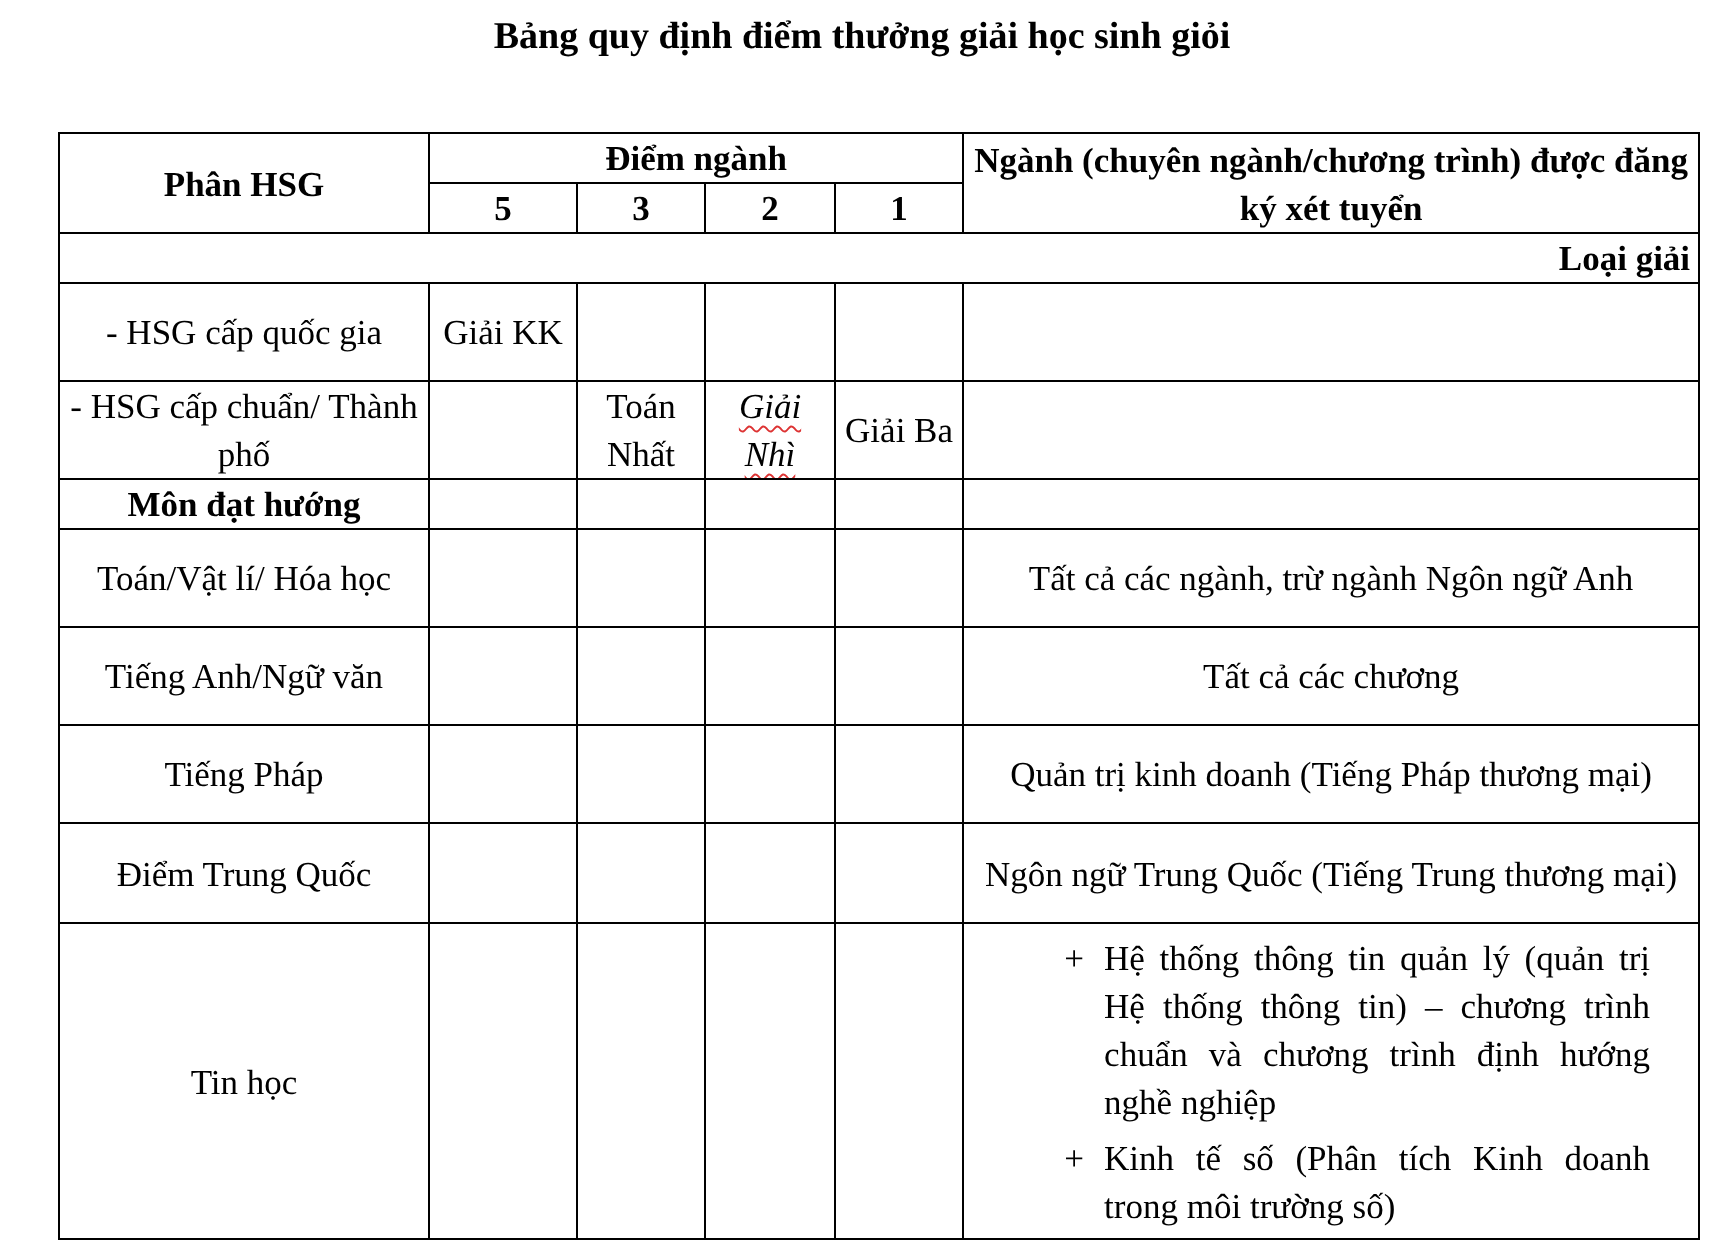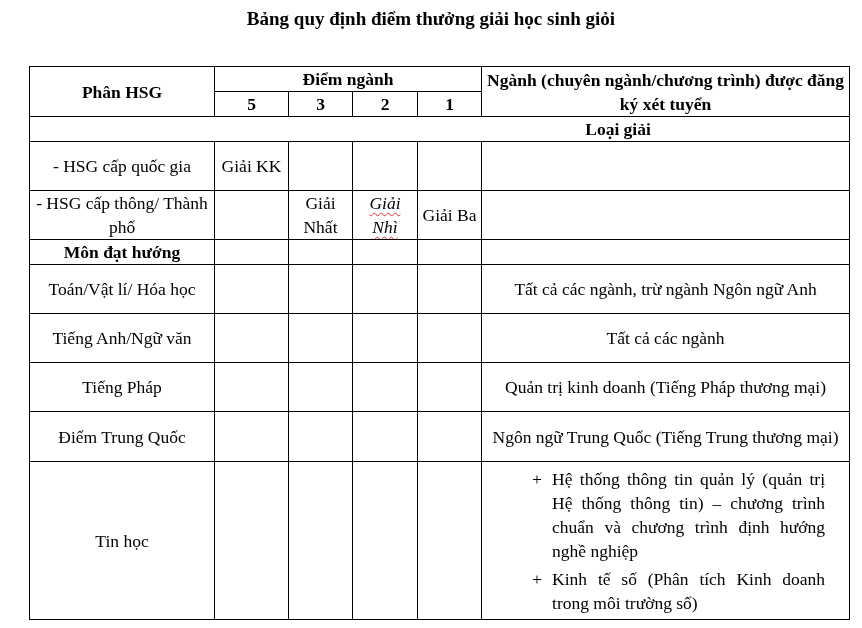--- a/index.html
+++ b/index.html
@@ -38,34 +38,34 @@
     <td colspan="4" class="b">Điểm ngành</td>
     <td rowspan="2" class="b">Ngành (chuyên ngành/chương trình) được đăng ký xét tuyển</td>
   </tr>
   <tr style="height:25px">
     <td class="b">5</td>
     <td class="b">3</td>
     <td class="b">2</td>
     <td class="b">1</td>
   </tr>
   <tr style="height:24px">
-    <td colspan="6" class="b" style="text-align:center;padding-left:361px">Loại giải</td>
+    <td colspan="6" class="b" style="text-align:right;padding-left:361px">Loại giải</td>
   </tr>
   <tr style="height:49px">
     <td>- HSG cấp quốc gia</td>
     <td>Giải KK</td>
     <td></td>
     <td></td>
     <td></td>
     <td></td>
   </tr>
   <tr style="height:49px">
-    <td>- HSG cấp thông/ Thành phố</td>
+    <td>- HSG cấp chuẩn/ Thành phố</td>
     <td></td>
-    <td>Giải Nhất</td>
+    <td>Toán Nhất</td>
     <td class="spell">Giải Nhì</td>
     <td>Giải Ba</td>
     <td></td>
   </tr>
   <tr style="height:25px">
     <td class="b">Môn đạt hướng</td>
     <td></td>
         <td></td>
     <td></td>
         <td></td>
@@ -78,21 +78,21 @@
     <td></td>
         <td></td>
     <td>Tất cả các ngành, trừ ngành Ngôn ngữ Anh</td>
   </tr>
   <tr style="height:49px">
     <td>Tiếng Anh/Ngữ văn</td>
     <td></td>
         <td></td>
     <td></td>
         <td></td>
-    <td>Tất cả các ngành</td>
+    <td>Tất cả các chương</td>
   </tr>
   <tr style="height:49px">
     <td>Tiếng Pháp</td>
     <td></td>
         <td></td>
     <td></td>
         <td></td>
     <td>Quản trị kinh doanh (Tiếng Pháp thương mại)</td>
   </tr>
   <tr style="height:50px">

